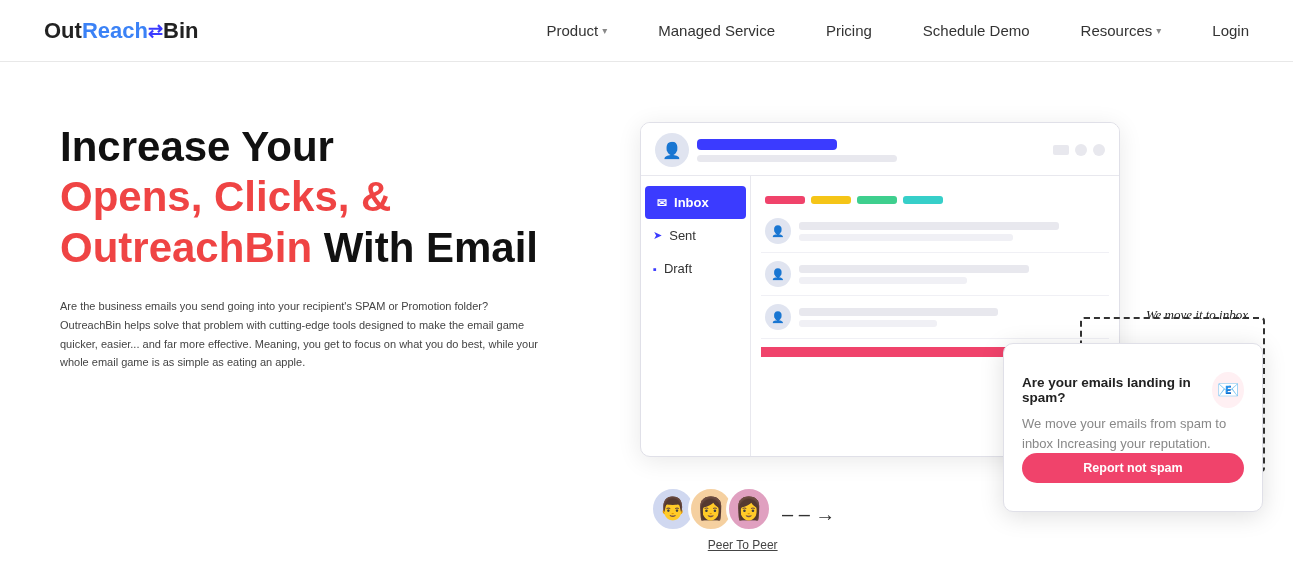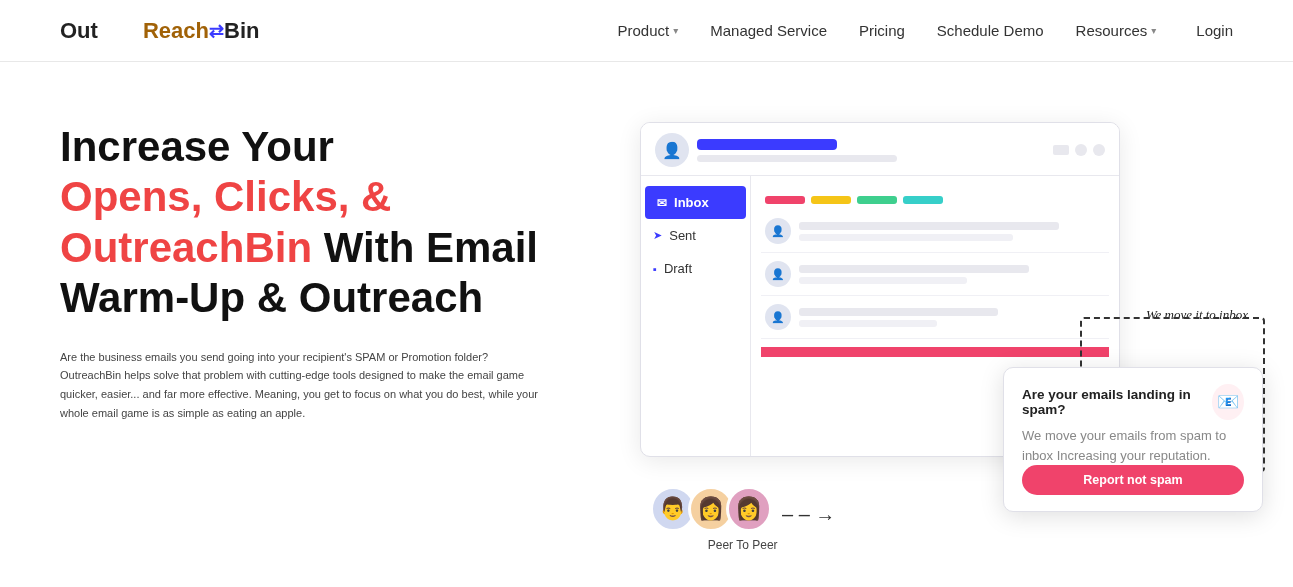--- a/index.html
+++ b/index.html
@@ -3,44 +3,44 @@
   <meta charset="utf-8">
   <style>
     * { margin: 0; padding: 0; box-sizing: border-box; }
     body { font-family: 'Segoe UI', Arial, sans-serif; background: #fff; color: #222; overflow-x: hidden; }
 
     
     nav {
       display: flex;
       align-items: center;
       justify-content: space-between;
-      padding: 0 60px;
+      padding: 0 44px;
       height: 62px;
       border-bottom: 1px solid #e8e8e8;
       position: sticky; top: 0; background: #fff; z-index: 100;
     }
     .logo {
       font-size: 22px; font-weight: 700; color: #1a1a2e;
       display: flex; align-items: center; gap: 0;
     }
     .logo .out { color: #222; }
-    .logo .reach { color: #a16207; margin-left: 45px; }
+    .logo .reach { color: #3b82f6; }
     .logo .bin { color: #222; }
     .logo .icon-swap { color: #3b3bff; font-size: 18px; }
 
     .nav-links {
-      display: flex; align-items: flex-end; gap: 32px;
+      display: flex; align-items: flex-end; gap: 51px;
       list-style: none;
     }
     .nav-links li a {
       text-decoration: none; color: #333; font-size: 15px;
       display: flex; align-items: center; gap: 4px;
     }
     .nav-links li a .chevron { font-size: 10px; color: #888; }
-    .nav-links li.login a { color: #333; font-weight: 500; margin-left: 8px; }
+    .nav-links li.login a { color: #333; font-weight: 500; }
 
     
     .hero {
       display: flex;
       align-items: flex-start;
       justify-content: space-between;
       padding: 60px 40px 40px 60px;
       max-width: 1293px;
       margin: 0 auto;
       gap: 40px;
@@ -168,21 +168,21 @@
     .cbar-green { background: #3ecf8e; width: 40px; }
     .cbar-teal { background: #36cfc9; width: 40px; }
 
     
     .spam-card {
       position: absolute;
       bottom: 40px; right: -10px;
       background: #fff;
       border: 1.5px solid #e0e0e8;
       border-radius: 10px;
-      padding: 16px 18px;
+      padding: 28px 18px;
       width: 260px;
       box-shadow: 0 4px 24px rgba(0,0,0,0.13);
       z-index: 10;
     }
     .spam-card-header {
       display: flex; align-items: center; justify-content: space-between;
       margin-bottom: 6px;
     }
     .spam-card-title {
       font-size: 13.5px; font-weight: 700; color: #222;
@@ -233,20 +233,21 @@
       font-size: 22px;
       margin-left: -8px;
     }
     .peer-avatar:first-child { margin-left: 0; }
     .peer-av1 { background: #d0d8f0; }
     .peer-av2 { background: #f5d0a0; }
     .peer-av3 { background: #e0a0c0; }
     .peer-label {
       font-size: 12px; color: #444; font-weight: 500;
       text-align: center;
+      text-decoration: underline;
     }
     .peer-arrow {
       font-size: 20px; color: #333; margin-left: 10px; margin-top: 10px;
     }
 
     
     .email-red-bar {
       height: 10px; background: #f0436b; margin: 0 0 0 0;
     }
   </style>
@@ -296,21 +297,20 @@
   </ul>
 </nav>
 
 <section class="hero">
 
   <div class="hero-left">
     <h1>
       <span>Increase Your</span><br>
       <span class="highlight">Opens, Clicks, &amp;</span><br>
       <span class="highlight">OutreachBin</span><span> With Email</span><br>
-      <span>Warm-Up &amp; Outreach</span>
     </h1>
     <p>Are the business emails you send going into your recipient's SPAM or Promotion folder? OutreachBin helps solve that problem with cutting-edge tools designed to make the email game quicker, easier... and far more effective. Meaning, you get to focus on what you do best, while your whole email game is as simple as eating an apple.</p>
   </div>
 
   <div class="hero-right">
 
     <div class="email-client">
       <div class="email-client-top">
         <div class="avatar-circle">👤</div>
         <div class="email-client-bars">

